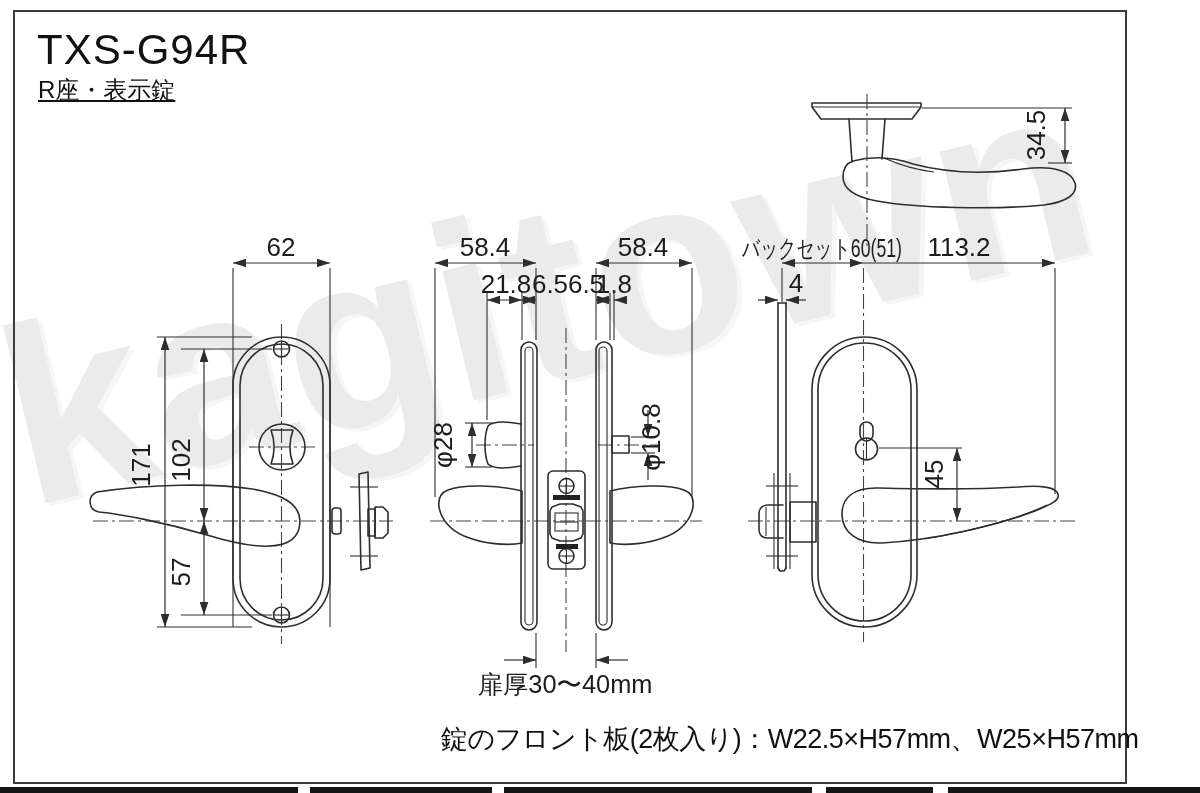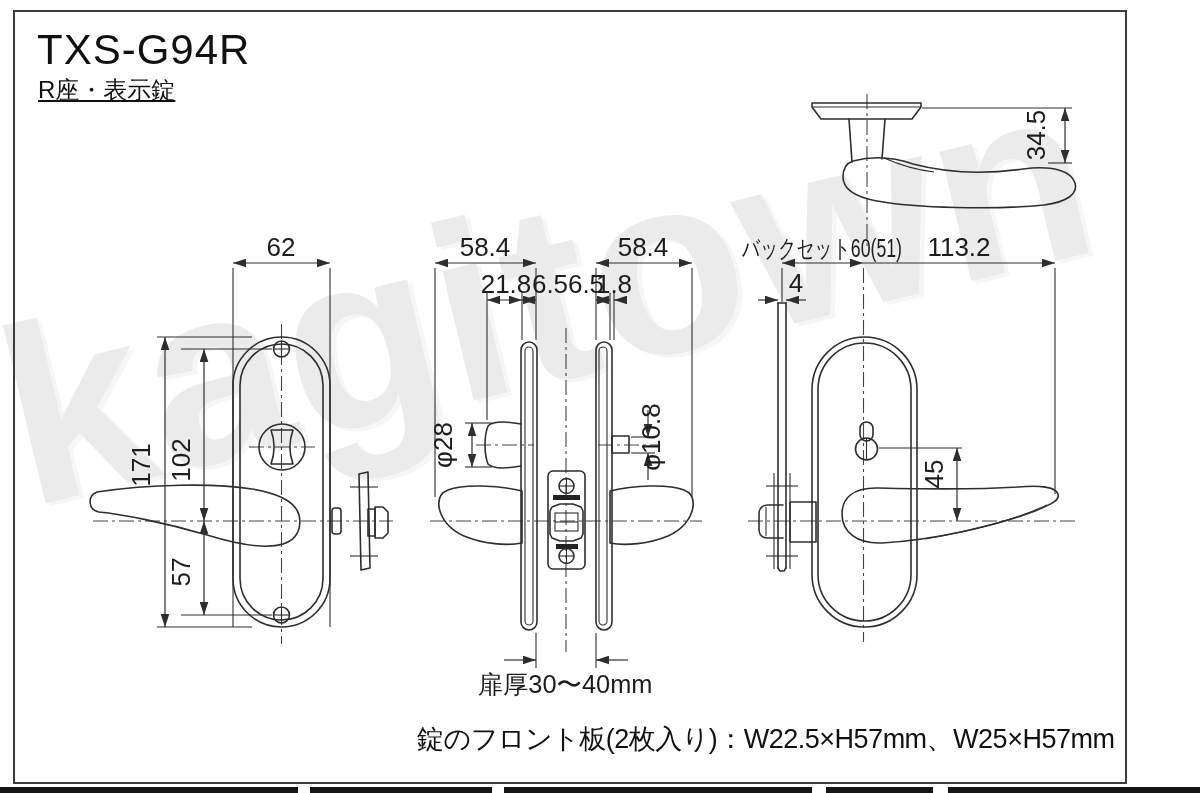--- a/index.html
+++ b/index.html
@@ -10,21 +10,21 @@
     font-size:252px;font-weight:bold;letter-spacing:2px;white-space:nowrap;
     color:#ebebeb;text-shadow:4px 4px 0 #f6f6f6;
     transform:rotate(-13.5deg);transform-origin:0 60%;
     user-select:none;pointer-events:none;line-height:1;
   }
   .frame{position:absolute;left:13px;top:10px;width:1110px;height:770px;
          border:2px solid #3c3c3c;z-index:1;}
   .title{position:absolute;left:37px;top:26px;font-size:42px;font-weight:normal;
          letter-spacing:1px;z-index:3;}
   .subtitle{position:absolute;left:38px;top:74px;font-size:24px;z-index:3;text-decoration:underline;}
-  .note{position:absolute;left:417px;top:721px;font-size:27px;z-index:3;letter-spacing:-0.5px;}
+  .note{position:absolute;left:441px;top:721px;font-size:27px;z-index:3;letter-spacing:-0.5px;}
   svg.art{position:absolute;left:0;top:0;z-index:2;}
   .ol{fill:none;stroke:#2e2e2e;stroke-width:1.6;stroke-linejoin:round;stroke-linecap:round;}
   .thin{fill:none;stroke:#2e2e2e;stroke-width:1.1;}
   .dim{fill:none;stroke:#2e2e2e;stroke-width:1.2;}
   .cl{fill:none;stroke:#444;stroke-width:1.1;stroke-dasharray:15 4 3 4;}
   .dk{fill:#222;stroke:none;}
   text{fill:#1c1c1c;font-family:"Liberation Sans","DejaVu Sans",sans-serif;}
   .dt{font-size:26px;}
   .dtj{font-size:25px;}
   .barseg{position:absolute;top:787px;height:6px;background:#151515;z-index:3;}

